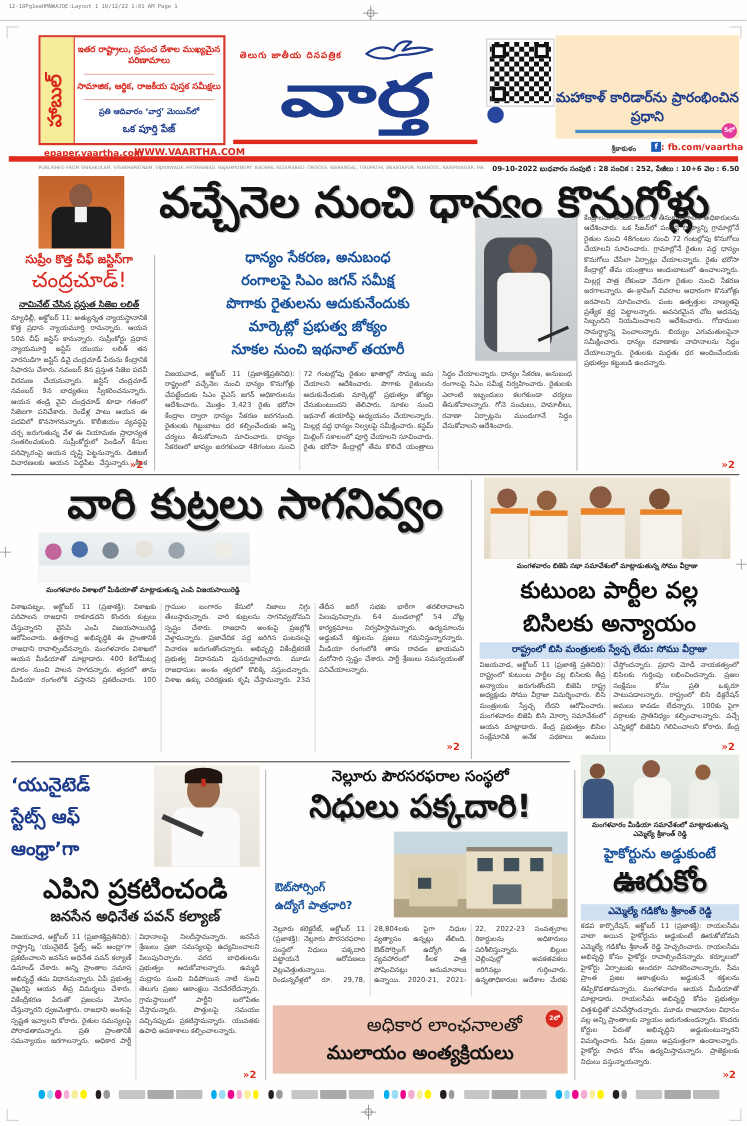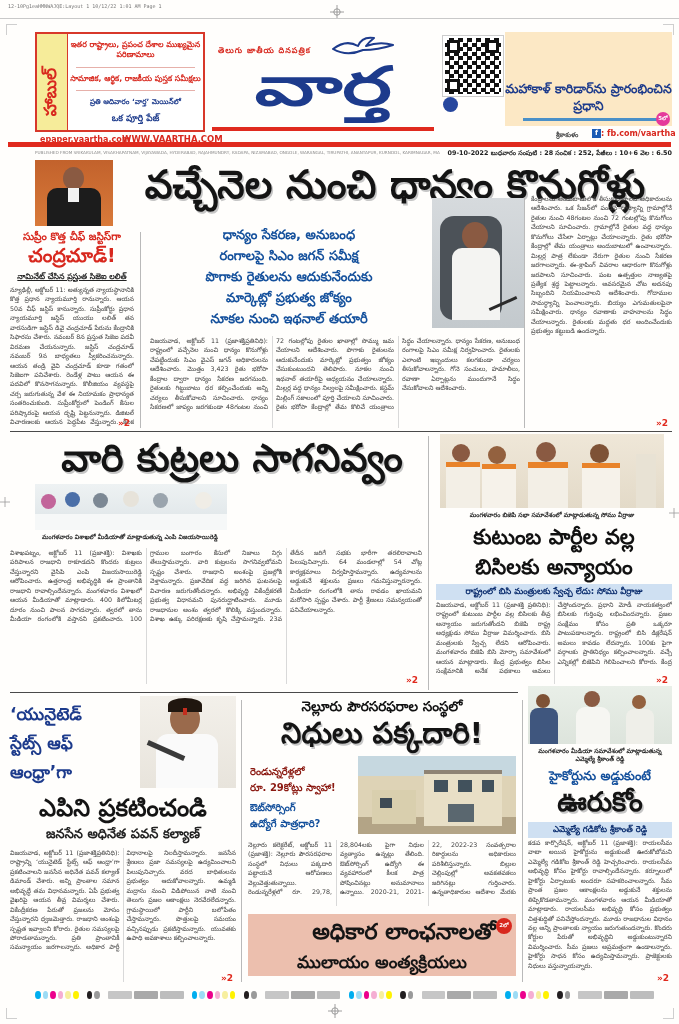--- a/index.html
+++ b/index.html
@@ -106,21 +106,21 @@
   <div class="abs bold" style="left:415px;top:149px;width:257px;font-size:6.4px;color:#222;text-align:right;white-space:nowrap;">09-10-2022 బుధవారం సంపుటి : 28 సంచిక : 252, పేజీలు : 10+6 వెల : 6.50</div>
 
   <div class="photo" style="left:35px;top:160px;width:78px;height:66px;background:linear-gradient(#c2622c,#d97a3a);">
     <i style="left:28px;top:7px;width:21px;height:23px;border-radius:50%;background:#8a5a42;"></i>
     <i style="left:12px;top:28px;width:54px;height:38px;border-radius:10px 10px 0 0;background:#1c1c1c;"></i>
     <i style="left:33px;top:28px;width:11px;height:14px;background:#f2f2f2;"></i>
   </div>
   <div class="abs headline" style="left:118px;top:158px;width:554px;font-size:39px;line-height:1.4;">వచ్చేనెల నుంచి ధాన్యం కొనుగోళ్లు</div>
 
   <div class="abs center red bold" style="left:10px;top:230px;width:124px;font-size:10.5px;">సుప్రీం కొత్త చీఫ్ జస్టిస్‌గా</div>
-  <div class="abs center red" style="left:10px;top:244px;width:124px;font-size:19px;font-weight:700;">చంద్రచూడ్!</div>
+  <div class="abs center red" style="left:10px;top:244px;width:124px;font-size:19px;font-weight:400;">చంద్రచూడ్!</div>
   <div class="abs center bold" style="left:10px;top:272px;width:124px;font-size:7.8px;color:#222;text-decoration:underline;">నామినేట్ చేసిన ప్రస్తుత సిజెఐ లలిత్</div>
   <div class="abs body-txt" style="left:10px;top:285px;width:124px;height:142px;">న్యూఢిల్లీ, అక్టోబర్ 11: అత్యున్నత న్యాయస్థానానికి కొత్త ప్రధాన న్యాయమూర్తి రానున్నారు. ఆయన 50వ చీఫ్ జస్టిస్ కానున్నారు. సుప్రీంకోర్టు ప్రధాన న్యాయమూర్తి జస్టిస్ యుయు లలిత్ తన వారసుడిగా జస్టిస్ డివై చంద్రచూడ్ పేరును కేంద్రానికి సిఫారసు చేశారు. నవంబర్ 8న ప్రస్తుత సిజెఐ పదవీ విరమణ చేయనున్నారు. జస్టిస్ చంద్రచూడ్ నవంబర్ 9న బాధ్యతలు స్వీకరించనున్నారు. ఆయన తండ్రి వైవి చంద్రచూడ్ కూడా గతంలో సిజెఐగా పనిచేశారు. రెండేళ్ల పాటు ఆయన ఈ పదవిలో కొనసాగనున్నారు. కొలీజియం వ్యవస్థపై చర్చ జరుగుతున్న వేళ ఈ నియామకం ప్రాధాన్యత సంతరించుకుంది. సుప్రీంకోర్టులో పెండింగ్ కేసుల పరిష్కారంపై ఆయన దృష్టి పెట్టనున్నారు. డిజిటల్ విచారణలకు ఆయన పెద్దపీట వేస్తున్నారు. కీలక తీర్పుల్లో ఆయన భాగస్వామిగా ఉన్నారు. కొత్త</div>
   <span class="jump" style="left:118px;top:419px;">»2</span>
   <div class="vrule" style="left:140px;top:232px;height:196px;"></div>
 
   <div class="abs center" style="left:150px;top:224px;width:278px;font-size:13px;line-height:1.62;">
     <div class="deck-line">ధాన్యం సేకరణ, అనుబంధ</div>
     <div class="deck-line">రంగాలపై సిఎం జగన్ సమీక్ష</div>
     <div class="deck-line">పొగాకు రైతులను ఆదుకునేందుకు</div>
     <div class="deck-line">మార్కెట్లో ప్రభుత్వ జోక్యం</div>
@@ -193,40 +193,36 @@
   </div>
   <div class="abs headline" style="left:10px;top:792px;width:226px;font-size:24px;line-height:1.4;text-shadow:none;">ఎపిని ప్రకటించండి</div>
   <div class="abs center bold" style="left:10px;top:826px;width:226px;font-size:13px;color:#222;">జనసేన అధినేత పవన్ కల్యాణ్</div>
   <div class="abs body-txt cols2" style="left:10px;top:848px;width:226px;height:134px;">విజయవాడ, అక్టోబర్ 11 (ప్రజాశక్తిప్రతినిధి): రాష్ట్రాన్ని ‘యునైటెడ్ స్టేట్స్ ఆఫ్ ఆంధ్రా’గా ప్రకటించాలని జనసేన అధినేత పవన్ కల్యాణ్ డిమాండ్ చేశారు. అన్ని ప్రాంతాల సమాన అభివృద్ధే తమ విధానమన్నారు. ఏపీ ప్రభుత్వ వైఖరిపై ఆయన తీవ్ర విమర్శలు చేశారు. వికేంద్రీకరణ పేరుతో ప్రజలను మోసం చేస్తున్నారని ధ్వజమెత్తారు. రాజధాని అంశంపై స్పష్టత ఇవ్వాలని కోరారు. రైతుల సమస్యలపై పోరాడతామన్నారు. ప్రతి ప్రాంతానికీ సమన్యాయం జరగాలన్నారు. అధికార పార్టీ విధానాలపై నిలదీస్తామన్నారు. జనసేన శ్రేణులు ప్రజా సమస్యలపై ఉద్యమించాలని పిలుపునిచ్చారు. వరద బాధితులను ప్రభుత్వం ఆదుకోవాలన్నారు. ఉమ్మడి మద్రాసు నుంచి విడిపోయిన నాటి నుంచి తెలుగు ప్రజల ఆకాంక్షలు నెరవేరలేదన్నారు. గ్రామస్థాయిలో పార్టీని బలోపేతం చేస్తామన్నారు. పొత్తులపై సమయం వచ్చినప్పుడు ప్రకటిస్తామన్నారు. యువతకు ఉపాధి అవకాశాలు కల్పించాలన్నారు.</div>
   <span class="jump" style="left:221px;top:974px;">»2</span>
 
   <div class="vrule" style="left:241px;top:700px;height:282px;"></div>
 
   <div class="abs center" style="left:248px;top:698px;width:268px;font-size:13.5px;font-weight:800;color:#111;">నెల్లూరు పౌరసరఫరాల సంస్థలో</div>
   <div class="abs headline" style="left:248px;top:712px;width:268px;font-size:29px;line-height:1.5;">నిధులు పక్కదారి!</div>
-  <div class="abs" style="left:250px;top:764px;width:104px;font-size:10px;font-weight:800;color:#8b1a12;line-height:1.6;">
-    <div>రెండున్నరేళ్లలో</div>
-    <div>రూ. 29కోట్లు స్వాహా!</div>
-  </div>
   <div class="abs" style="left:250px;top:800px;width:104px;font-size:10px;font-weight:800;color:#14509c;line-height:1.6;">
     <div>ఔట్‌సోర్సింగ్</div>
     <div>ఉద్యోగే పాత్రధారి?</div>
   </div>
   <div class="photo" style="left:358px;top:756px;width:158px;height:78px;background:linear-gradient(180deg,#c6d8e0 0 26%,#ded3b6 26% 78%,#b3a486 78%);">
     <i style="left:66px;top:14px;width:78px;height:52px;background:#e8dfc6;border-top:4px solid #8e8374;"></i>
     <i style="left:76px;top:24px;width:14px;height:12px;background:#41515c;"></i>
     <i style="left:100px;top:24px;width:14px;height:12px;background:#41515c;"></i>
     <i style="left:124px;top:24px;width:12px;height:12px;background:#41515c;"></i>
     <i style="left:14px;top:34px;width:44px;height:34px;background:#d9cfae;"></i>
     <i style="left:22px;top:42px;width:12px;height:10px;background:#3d4a54;"></i>
     <i style="left:90px;top:48px;width:26px;height:18px;background:#5a676f;"></i>
   </div>
   <div class="abs body-txt cols3" style="left:248px;top:840px;width:268px;height:66px;">నెల్లూరు కలెక్టరేట్, అక్టోబర్ 11 (ప్రజాశక్తి): నెల్లూరు పౌరసరఫరాల సంస్థలో నిధులు పక్కదారి పట్టాయనే ఆరోపణలు వెల్లువెత్తుతున్నాయి. రెండున్నరేళ్లలో రూ. 29,78, 28,804లకు పైగా నిధుల వ్యత్యాసం ఉన్నట్లు తేలింది. ఔట్‌సోర్సింగ్ ఉద్యోగి ఈ వ్యవహారంలో కీలక పాత్ర పోషించినట్లు అనుమానాలు ఉన్నాయి. 2020-21, 2021-22, 2022-23 సంవత్సరాల రికార్డులను అధికారులు పరిశీలిస్తున్నారు. బిల్లుల చెల్లింపుల్లో అవకతవకలు జరిగినట్లు గుర్తించారు. ఉన్నతాధికారుల ఆదేశాల మేరకు విచారణ చేపట్టారు. బాధ్యులపై చర్యలు తప్పవని అధికారులు స్పష్టం చేశారు. రికార్డులను స్వాధీనం చేసుకున్నారు.</div>
   <div class="abs" style="left:248px;top:914px;width:268px;height:62px;background:#ecbfae;display:flex;flex-direction:column;justify-content:center;">
-    <div class="center" style="font-size:22px;font-weight:700;color:#151515;line-height:1.55;margin-left:44px;">అధికార లాంఛనాలతో</div>
+    <div class="center" style="font-size:17px;font-weight:400;color:#151515;line-height:1.55;margin-left:44px;">అధికార లాంఛనాలతో</div>
     <div class="center" style="font-size:17px;font-weight:800;color:#151515;line-height:1.55;">ములాయం అంత్యక్రియలు</div>
   </div>
   <span class="badge" style="left:496px;top:918px;width:16px;height:16px;background:#d8281e;font-size:5.5px;">2లో</span>
 
   <div class="vrule" style="left:522px;top:700px;height:282px;"></div>
 
   <div class="photo" style="left:528px;top:686px;width:144px;height:58px;background:linear-gradient(#e9efe8,#dde4dc);">
     <i style="left:8px;top:8px;width:14px;height:14px;border-radius:50%;background:#7e5236;"></i>
     <i style="left:2px;top:22px;width:28px;height:36px;border-radius:8px 8px 0 0;background:#3f567e;"></i>
     <i style="left:56px;top:5px;width:16px;height:16px;border-radius:50%;background:#8a5a42;"></i>

